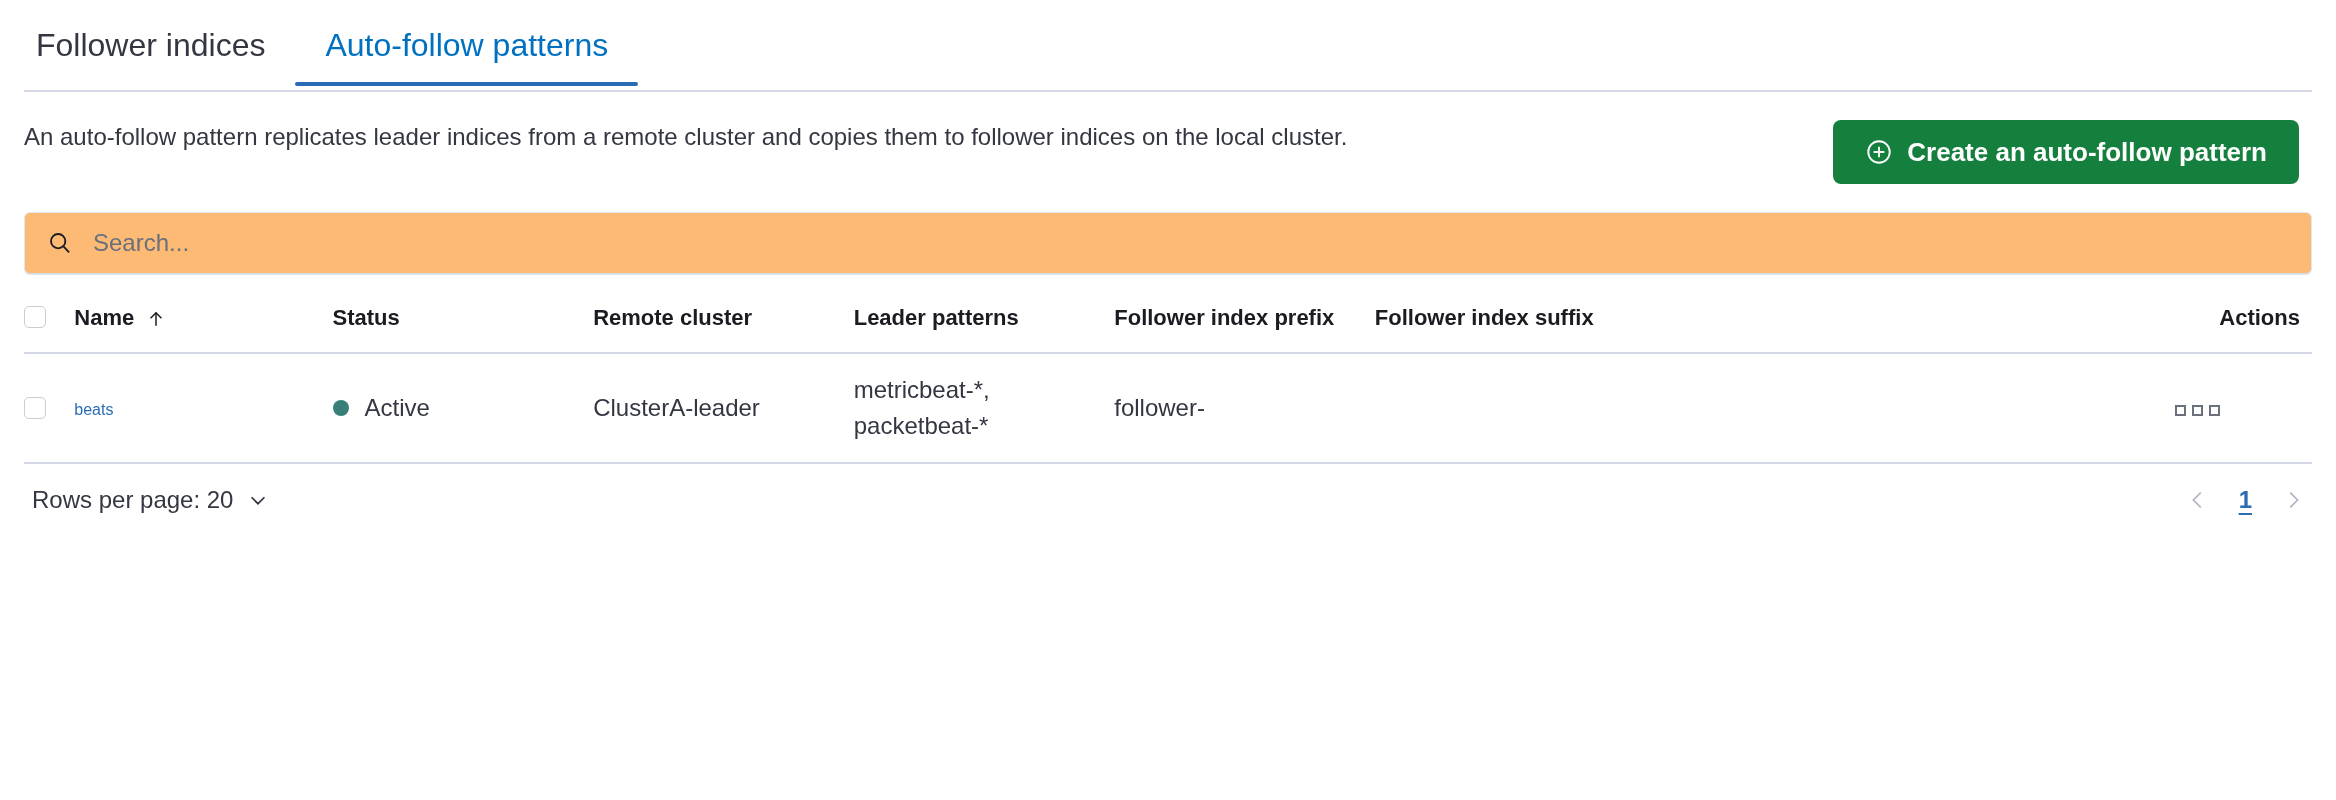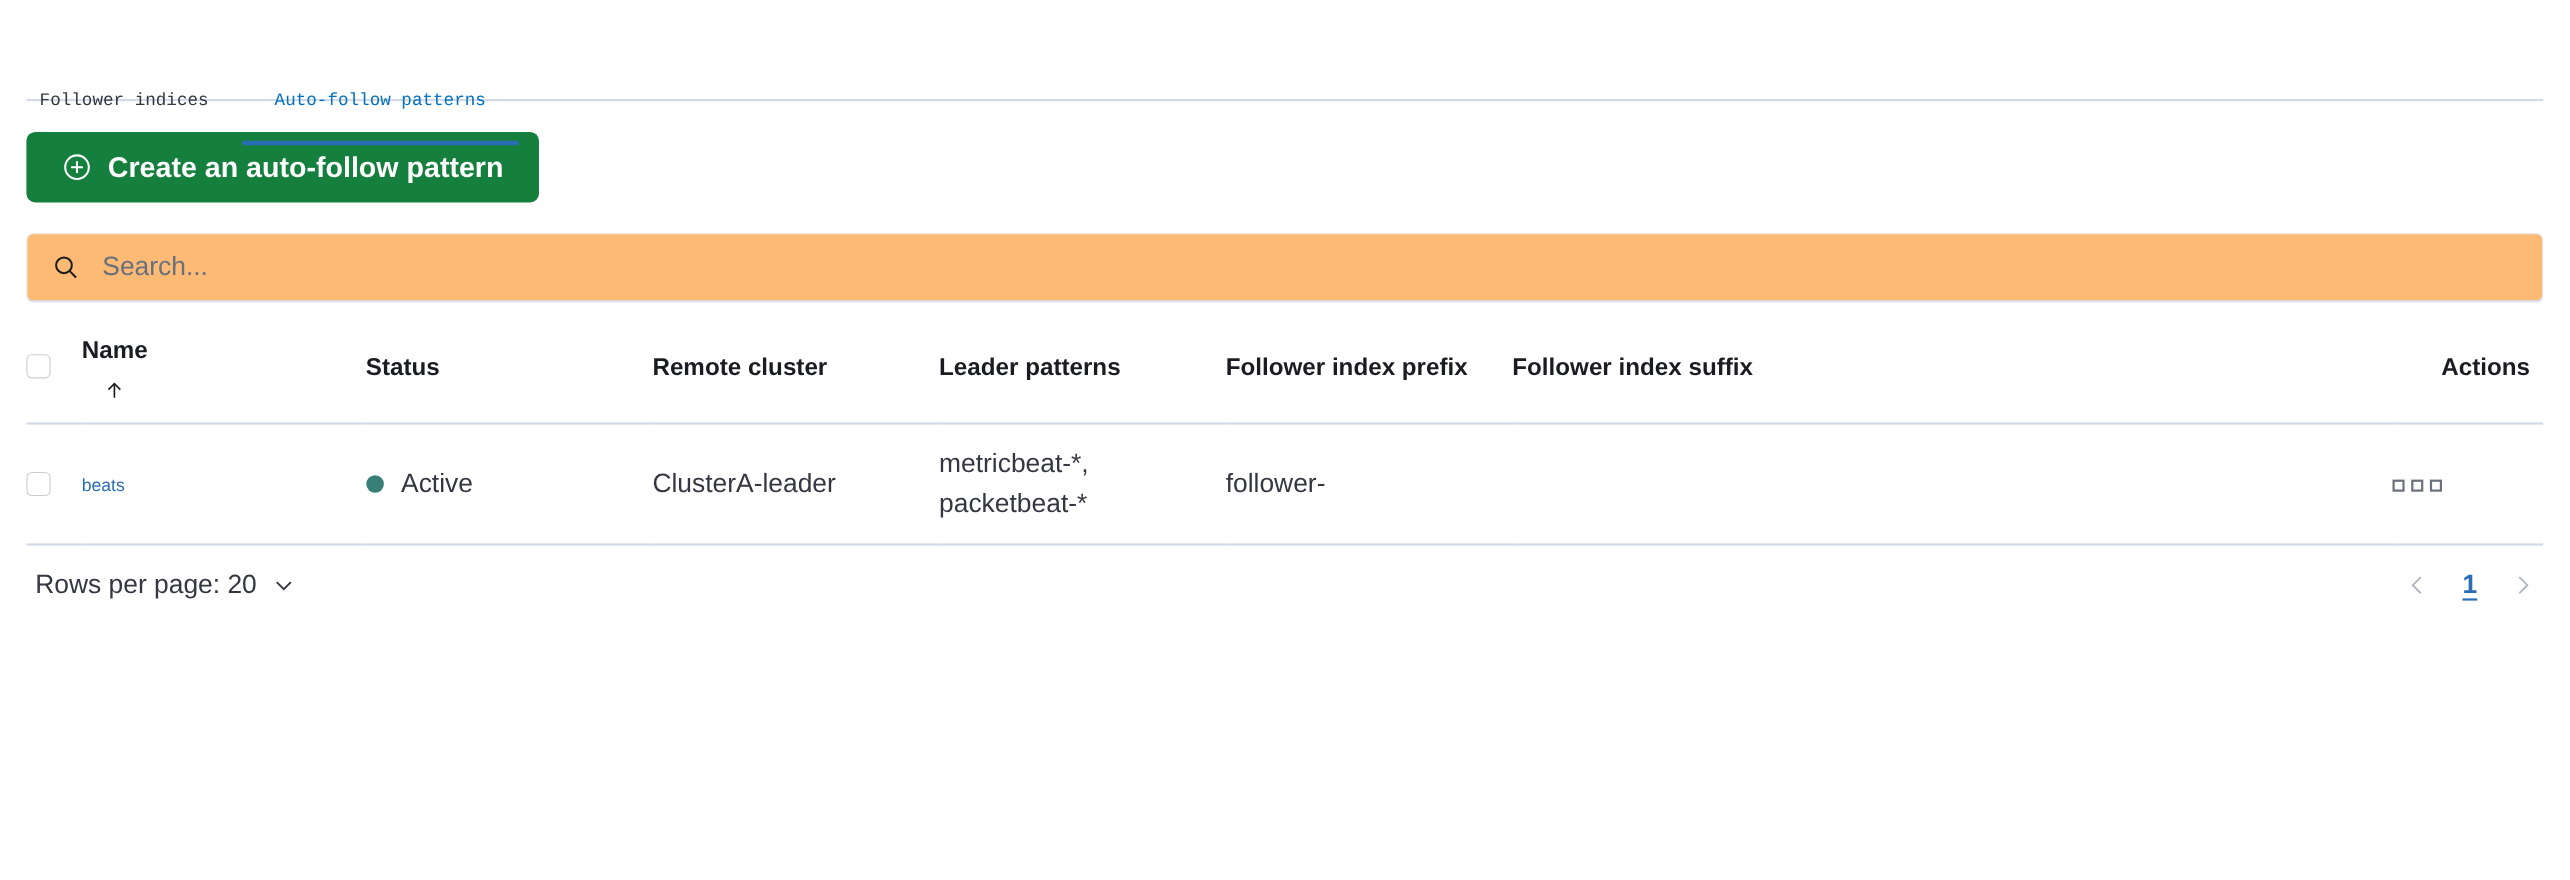--- a/index.html
+++ b/index.html
@@ -47,30 +47,29 @@
     content: "";
     position: absolute;
     left: 0;
     right: 0;
     bottom: 0;
     height: 2px;
     background: #d3dae6;
   }
   .tab {
     position: relative;
-    font-size: 16px;
+    font-size: 32px;
     line-height: 30px;
     padding: 6px 30px 26px 30px;
     color: #343741;
     cursor: pointer;
     background: transparent;
     border: none;
-    font-family: Liberation Mono, monospace;
+    font-family: Liberation Sans, sans-serif;
     z-index: 2;
-    margin-top: 46px;
   }
   .tab:first-child { padding-left: 12px; }
   .tab.active {
     color: #0071c2;
   }
   .tab.active::after {
     content: "";
     position: absolute;
     left: 0;
     right: 0;
@@ -184,21 +183,20 @@
   .col-leader { width: 228px; }
   .col-prefix { width: 228px; }
   .col-suffix { width: 700px; }
   .col-actions { width: 120px; text-align: right; }
   .table thead th.col-actions { text-align: right; padding-right: 12px; }
 
   .th-inner {
     display: inline-flex;
     align-items: center;
     gap: 12px;
-    flex-direction: column;
   }
   .sort-arrow { width: 20px; height: 20px; color: #1a1c21; }
 
   .table tbody td {
     font-size: 24px;
     line-height: 36px;
     color: #343741;
     padding-top: 18px;
     padding-bottom: 18px;
     border-bottom: 2px solid #d3dae6;
@@ -305,20 +303,21 @@
 
 <div class="page">
 
 
   <div class="tabs">
     <button class="tab">Follower indices</button>
     <button class="tab active">Auto-follow patterns</button>
   </div>
 
   <div class="intro">
+    <p class="intro-text">An auto-follow pattern replicates leader indices from a remote cluster and copies them to follower indices on the local cluster.</p>
     <button class="cta-button">
       <span class="plus-icon">
         <svg viewBox="0 0 24 24" width="28" height="28" fill="none" stroke="currentColor" stroke-width="1.6">
           <circle cx="12" cy="12" r="9.2"></circle>
           <line x1="12" y1="7.4" x2="12" y2="16.6"></line>
           <line x1="7.4" y1="12" x2="16.6" y2="12"></line>
         </svg>
       </span>
       <span>Create an auto-follow pattern</span>
     </button>

